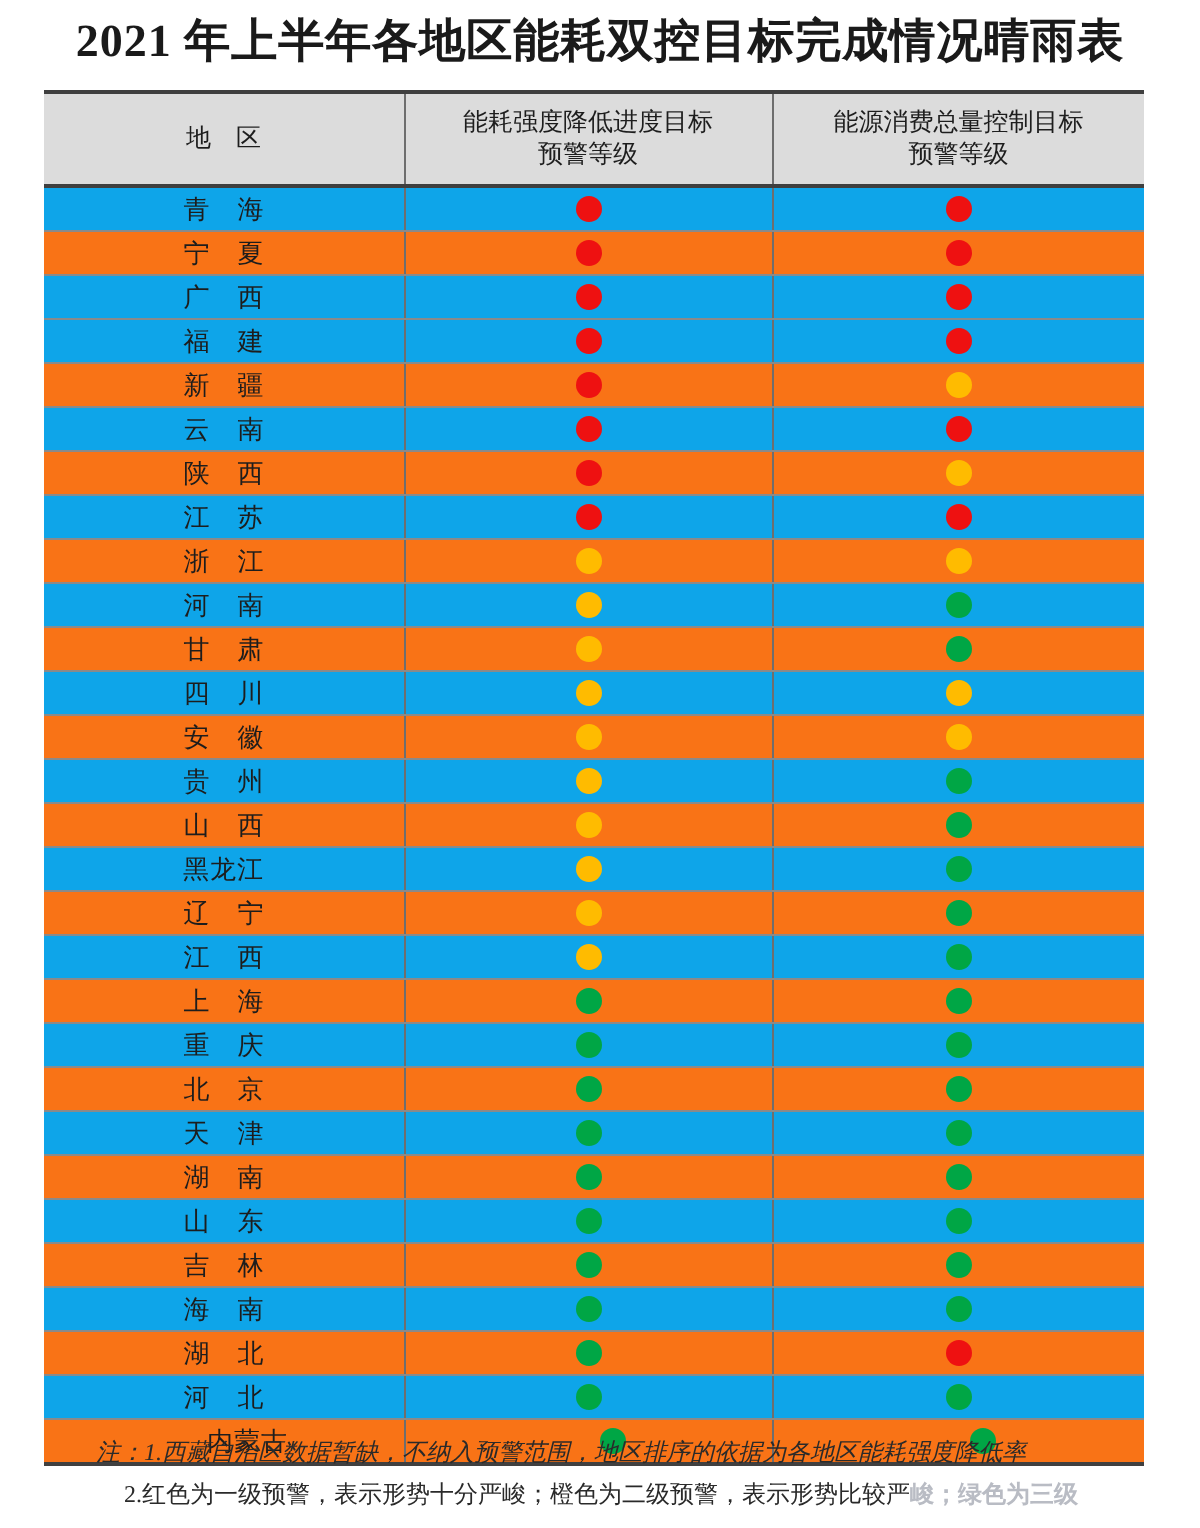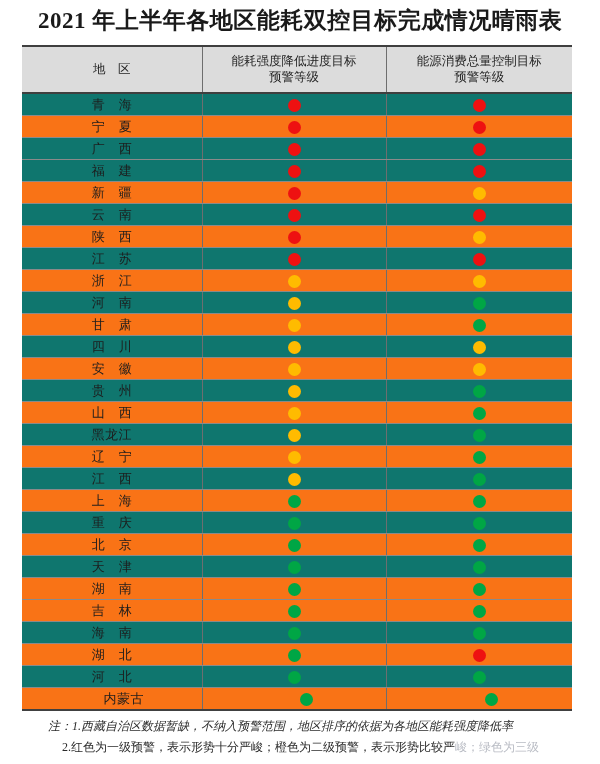--- a/index.html
+++ b/index.html
@@ -73,21 +73,21 @@
     vertical-align: middle;
     text-align: center;
   }
   thead th.first { border-left: none; }
   thead th.last  { border-right: none; }
 
   .hdr-line { display: block; white-space: nowrap; }
 
   
   tbody tr { height: 21px; }
-  tbody tr.odd  td { background: #0f766e; }
+  tbody tr.odd  td { background: #0ea5e9; }
   tbody tr.even td { background: #f97316; }
 
   tbody td {
     border-bottom: 1px solid #8a8a8a;
     border-left: 1px solid #6e6e6e;
     border-right: 1px solid #6e6e6e;
     height: 21px;
     padding: 0;
     vertical-align: middle;
     text-align: center;
@@ -131,20 +131,21 @@
     font-family: "Liberation Serif", "DejaVu Serif", serif;
     font-size: 12px;
     line-height: 21px;
     color: #2a2a2a;
   }
   .note-row { white-space: nowrap; }
   .note-row.n1 { padding-left: 26px; font-style: italic; }
   .note-row.n2 { padding-left: 40px; }
   .note-row.n2 .fade {
     color: #b9bcc4;
+    font-weight: bold;
   }
 </style>
 </head>
 <body>
 
 <div id="page">
 
   <div id="title">2021 年上半年各地区能耗双控目标完成情况晴雨表</div>
 
   <div id="table-wrap">
@@ -278,20 +279,25 @@
           <tr class="odd">
             <td class="region"><span class="rname spaced">天津</span></td>
             <td class="dotcell"><span class="dot green"></span></td>
             <td class="dotcell last"><span class="dot green"></span></td>
           </tr>
           <tr class="even">
             <td class="region"><span class="rname spaced">湖南</span></td>
             <td class="dotcell"><span class="dot green"></span></td>
             <td class="dotcell last"><span class="dot green"></span></td>
           </tr>
+          <tr class="odd">
+            <td class="region"><span class="rname spaced">山东</span></td>
+            <td class="dotcell"><span class="dot green"></span></td>
+            <td class="dotcell last"><span class="dot green"></span></td>
+          </tr>
           <tr class="even">
             <td class="region"><span class="rname spaced">吉林</span></td>
             <td class="dotcell"><span class="dot green"></span></td>
             <td class="dotcell last"><span class="dot green"></span></td>
           </tr>
           <tr class="odd">
             <td class="region"><span class="rname spaced">海南</span></td>
             <td class="dotcell"><span class="dot green"></span></td>
             <td class="dotcell last"><span class="dot green"></span></td>
           </tr>

